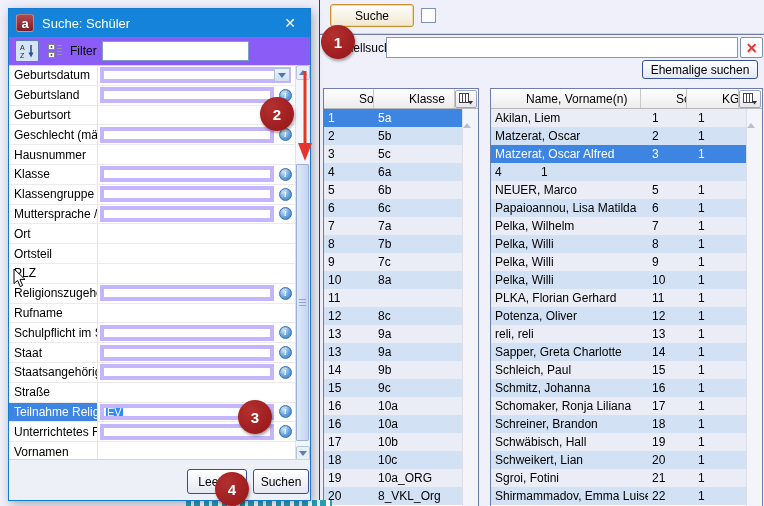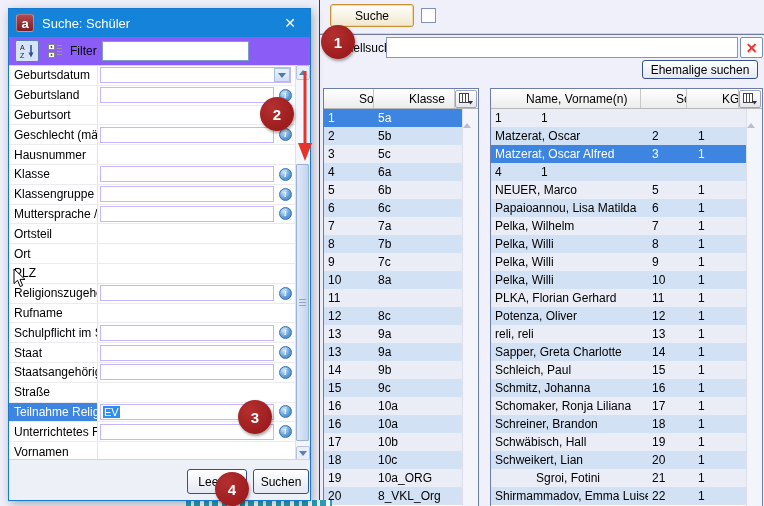--- a/index.html
+++ b/index.html
@@ -56,21 +56,21 @@
   .toolbar{position:absolute;top:28px;left:0;right:0;height:28px;background:#8b5cf6;display:flex;align-items:center;}
   .sort-btn{width:24px;height:22px;margin-left:6px;background:#d6e4f6;border:1px solid #5b7fb9;border-radius:2px;
     display:flex;align-items:center;justify-content:center;cursor:pointer;}
   .chooser{width:16px;height:16px;margin-left:8px;display:flex;align-items:center;justify-content:center;}
   .filter-lab{margin-left:7px;font-size:12px;}
   .filter-input{margin-left:5px;width:147px;height:20px;border:1px solid #7d9ecb;background:#fff;font:12px "Liberation Sans",sans-serif;padding:0 3px;}
   .form{position:absolute;top:56px;left:0;width:287px;height:396px;background:#fff;border-top:1px solid #d4d8e4;overflow:hidden;}
   .frow{display:flex;height:19.8px;align-items:center;border-bottom:1px solid #ebebef;cursor:default;}
   .flab{width:88px;height:100%;display:flex;align-items:center;padding-left:5px;font-size:12px;overflow:hidden;white-space:nowrap;flex:0 0 88px;}
   .farea{flex:1;height:100%;display:flex;align-items:center;border-left:1px solid #e3e3ea;position:relative;}
-  .finp{display:inline-flex;align-items:center;width:174px;height:16px;margin-left:2px;background:#fff;border:1px solid #c4b5fd;font-size:11px;padding:0 2px;overflow:hidden;}
+  .finp{display:inline-flex;align-items:center;width:174px;height:16px;margin-left:2px;background:#fff;border:4px solid #c4b5fd;font-size:11px;padding:0 2px;overflow:hidden;}
   .fcombo{width:191px;position:relative;padding-right:18px;}
   .combo-btn{position:absolute;left:176px;top:2px;width:16px;height:14px;background:linear-gradient(#eaf2fb,#cfe0f2);border:1px solid #a9c3de;
     display:flex;align-items:center;justify-content:center;cursor:pointer;}
   .combo-btn::after{content:"";width:0;height:0;border-left:4px solid transparent;border-right:4px solid transparent;border-top:5px solid #4a7ab5;}
   .info{width:13px;height:13px;border-radius:50%;margin-left:5px;flex:0 0 13px;
     background:radial-gradient(circle at 35% 30%, #cfe6f8, #5b9bd8 60%, #3f7fc0);border:1px solid #3a72ad;
     color:#fff;font:italic 9px/11px "DejaVu Serif",serif;text-align:center;cursor:pointer;}
   .fsel .flab{background:var(--c-selection);color:#fff;}
   .seltext{background:#2e8df2;color:#fff;padding:0 1px;}
   
@@ -243,20 +243,21 @@
             <rect x="0.5" y="0.5" width="9" height="9" fill="#fff" stroke="#444"></rect>
             <line x1="3.5" y1="1" x2="3.5" y2="9" stroke="#444"></line>
             <line x1="6.5" y1="1" x2="6.5" y2="9" stroke="#444"></line>
             <path d="M9 8 l5 0 -2.5 3.5 z" fill="#333"></path>
           </svg>
         </button>
       </div>
       <div class="tbl-scroll"><span class="tri-up"></span></div>
       <div class="tbl-body">
           <div class="trow odd">
+            <span class="tcell" style="flex: 1 1 0%;">Akilan, Liem</span>
             <span class="tcell" style="width: 46px;">1</span>
             <span class="tcell" style="width: 52px;">1</span>
           </div>
           <div class="trow even">
             <span class="tcell" style="flex: 1 1 0%;">Matzerat, Oscar</span>
             <span class="tcell" style="width: 46px;">2</span>
             <span class="tcell" style="width: 52px;">1</span>
           </div>
           <div class="trow tsel">
             <span class="tcell" style="flex: 1 1 0%;">Matzerat, Oscar Alfred</span>
@@ -341,21 +342,21 @@
             <span class="tcell" style="flex: 1 1 0%;">Schwäbisch, Hall</span>
             <span class="tcell" style="width: 46px;">19</span>
             <span class="tcell" style="width: 52px;">1</span>
           </div>
           <div class="trow even">
             <span class="tcell" style="flex: 1 1 0%;">Schweikert, Lian</span>
             <span class="tcell" style="width: 46px;">20</span>
             <span class="tcell" style="width: 52px;">1</span>
           </div>
           <div class="trow odd">
-            <span class="tcell" style="flex: 1 1 0%; margin-left: 41px;">Sgroi, Fotini</span>
+            <span class="tcell" style="flex: 1 1 0%;">Sgroi, Fotini</span>
             <span class="tcell" style="width: 46px;">21</span>
             <span class="tcell" style="width: 52px;">1</span>
           </div>
           <div class="trow even">
             <span class="tcell" style="flex: 1 1 0%;">Shirmammadov, Emma Luise</span>
             <span class="tcell" style="width: 46px;">22</span>
             <span class="tcell" style="width: 52px;">1</span>
           </div>
         </div>
     </div>
@@ -440,25 +441,25 @@
           </span>
         </div>
         <div class="frow">
           <span class="flab">Muttersprache /…</span>
           <span class="farea">
             <span class="finp"></span>
             <span class="info">i</span>
           </span>
         </div>
         <div class="frow">
+          <span class="flab">Ort</span>
+          <span class="farea"></span>
+        </div>
+        <div class="frow">
           <span class="flab">Ortsteil</span>
-          <span class="farea"></span>
-        </div>
-        <div class="frow">
-          <span class="flab">Ort</span>
           <span class="farea"></span>
         </div>
         <div class="frow">
           <span class="flab">PLZ</span>
           <span class="farea"></span>
         </div>
         <div class="frow">
           <span class="flab">Religionszugehö…</span>
           <span class="farea">
             <span class="finp"></span>

